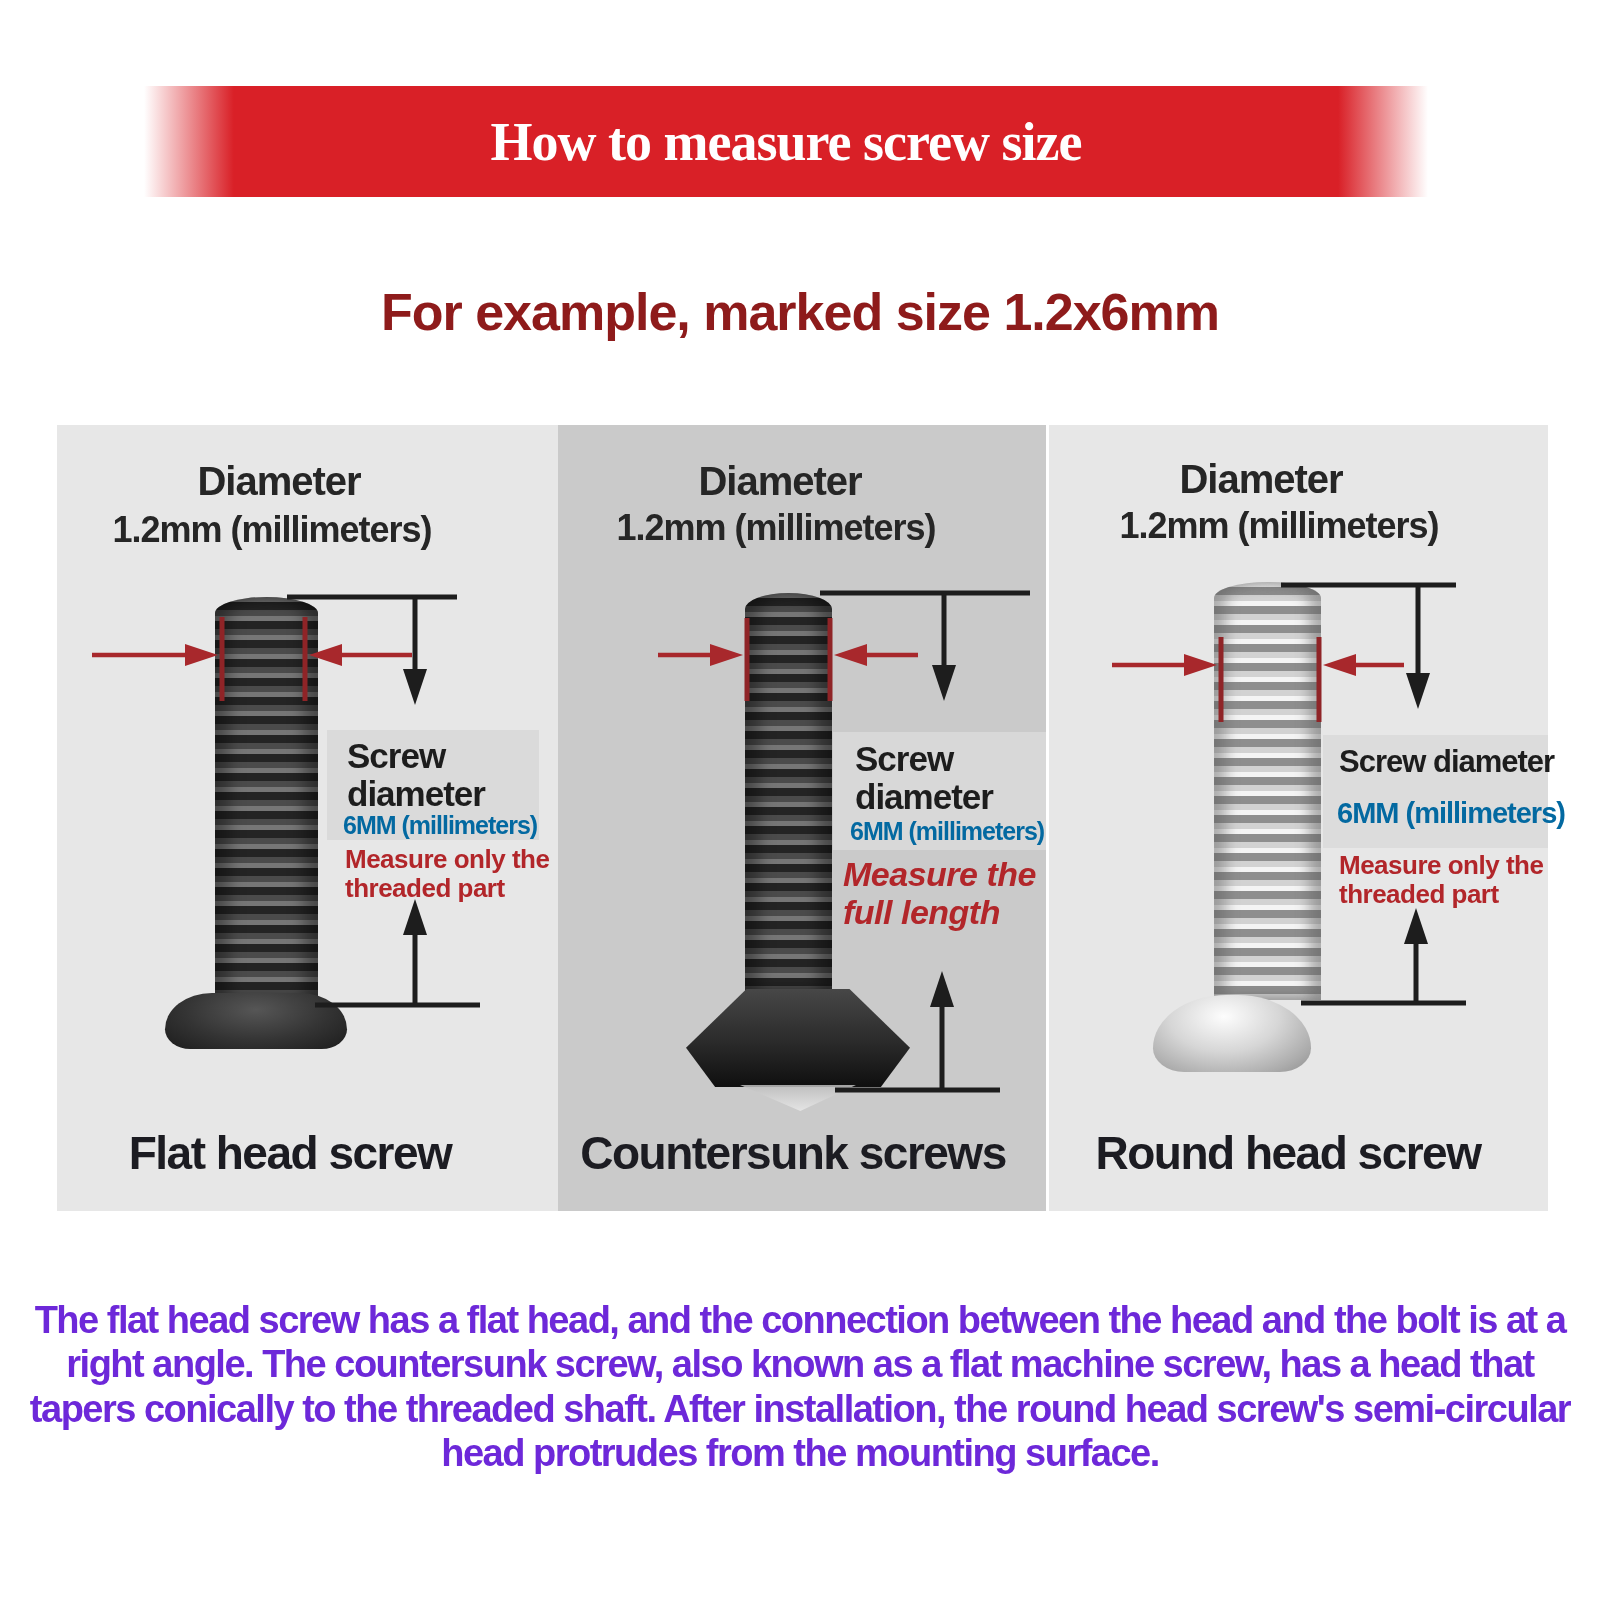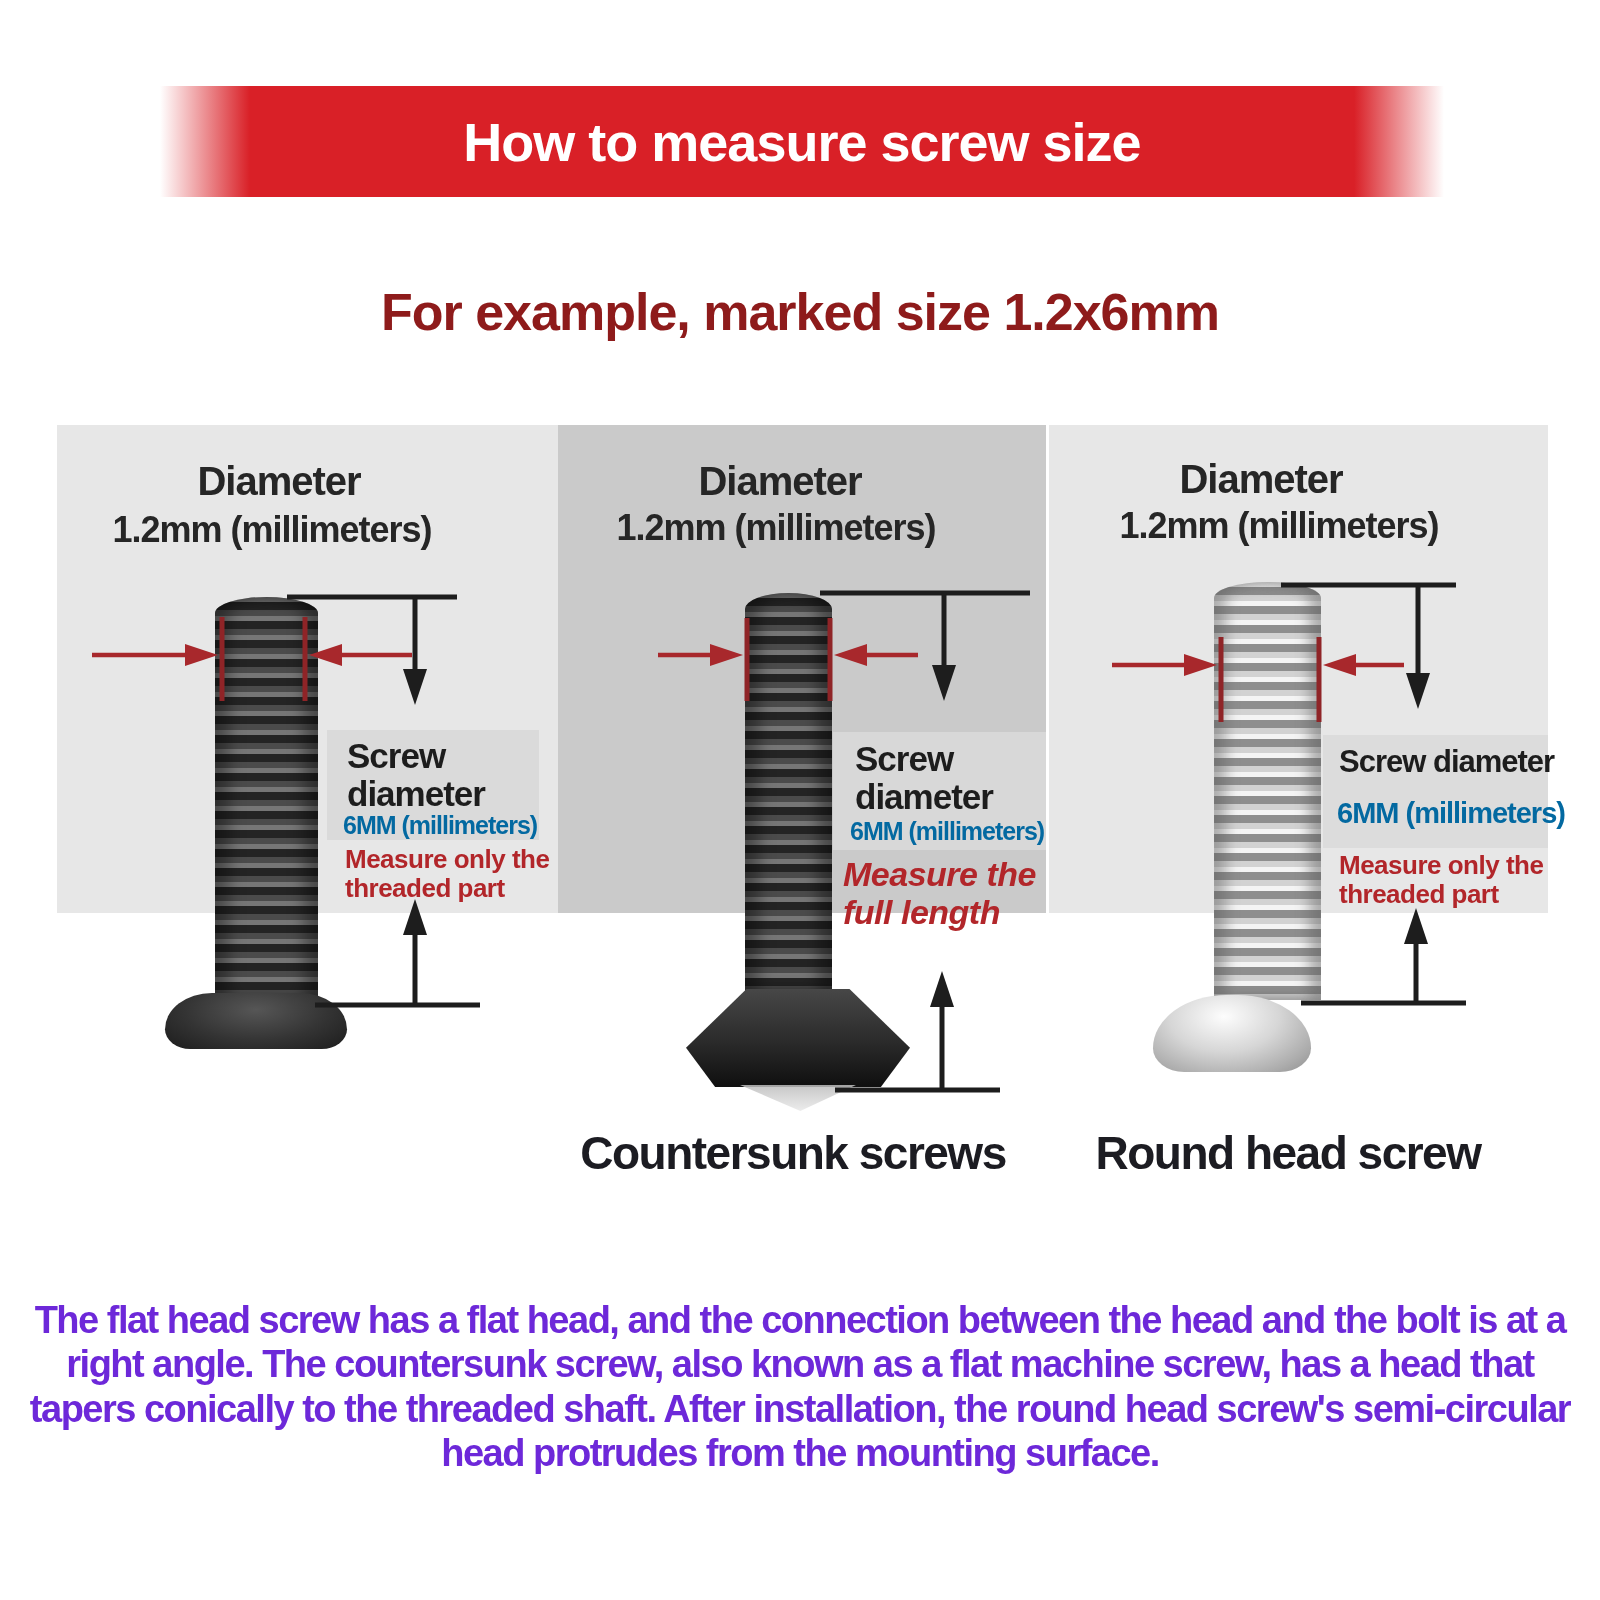--- a/index.html
+++ b/index.html
@@ -2,34 +2,34 @@
 <html><head>
 <meta charset="utf-8">
 <style>
   html,body { margin:0; padding:0; background:#ffffff; }
   .stage {
     position:relative; width:1600px; height:1600px; overflow:hidden;
     background:#ffffff; font-family:"Liberation Sans", sans-serif;
   }
   
   .banner {
-    position:absolute; left:160px; top:86px; width:1284px; height:111px;
+    position:absolute; left:144px; top:86px; width:1284px; height:111px;
     background:linear-gradient(90deg, rgba(217,32,39,0) 0%, #d92027 7%, #d92027 93%, rgba(217,32,39,0) 100%);
-    display:flex; align-items:center; justify-content:center;
+    display:flex; align-items:center; justify-content:center;font-family:Liberation Serif, serif;
   }
   .banner-title {
     color:#ffffff; font-size:54px; font-weight:bold; letter-spacing:-1px;
   }
   
   .subtitle {
     position:absolute; left:0; top:282px; width:1600px; text-align:center;
     color:#8e1b1b; font-size:52px; font-weight:bold; letter-spacing:-1px;
   }
   
-  .panel { position:absolute; top:425px; height:488px; }
+  .panel { position:absolute; top:425px; height:786px; }
   .panel-1 { left:57px;   width:501px; background:#e7e7e7; }
   .panel-2 { left:558px;  width:488px; background:#cacaca; }
   .panel-3 { left:1049px; width:499px; background:#e7e7e7; }
 
   .panel * { position:absolute; }
 
   .diam-title { font-size:40px; font-weight:bold; color:#262626; text-align:center; letter-spacing:-1px; }
   .diam-value { font-size:36px; font-weight:bold; color:#262626; text-align:center; letter-spacing:-1px; }
 
   .shaft {
@@ -171,18 +171,19 @@
       <line x1="355" y1="240" x2="296" y2="240" stroke="#a8282c" stroke-width="4.5"></line>
       <polygon points="274,240 307,229 307,251" fill="#a8282c"></polygon>
     </svg>
 
     <div class="info-box" style="left:274px; top:310px; width:225px; height:113px; background:#dcdcdc;"></div>
     <div class="box-title" style="left:290px; top:320px; white-space:nowrap; font-size:31px;">Screw diameter</div>
     <div class="box-value" style="left:288px; top:372px; font-size:29px;">6MM (millimeters)</div>
     <div class="note" style="left:290px; top:426px; width:215px; font-size:26px;">Measure only the threaded part</div>
   </div>
 
+  <div class="panel-label label-1">Flat head screw</div>
   <div class="panel-label label-2">Countersunk screws</div>
   <div class="panel-label label-3">Round head screw</div>
 
   <div class="description">The flat head screw has a flat head, and the connection between the head and the bolt is at a right angle. The countersunk screw, also known as a flat machine screw, has a head that tapers conically to the threaded shaft. After installation, the round head screw's semi-circular head protrudes from the mounting surface.</div>
 
 </div>
 
 </body></html>

